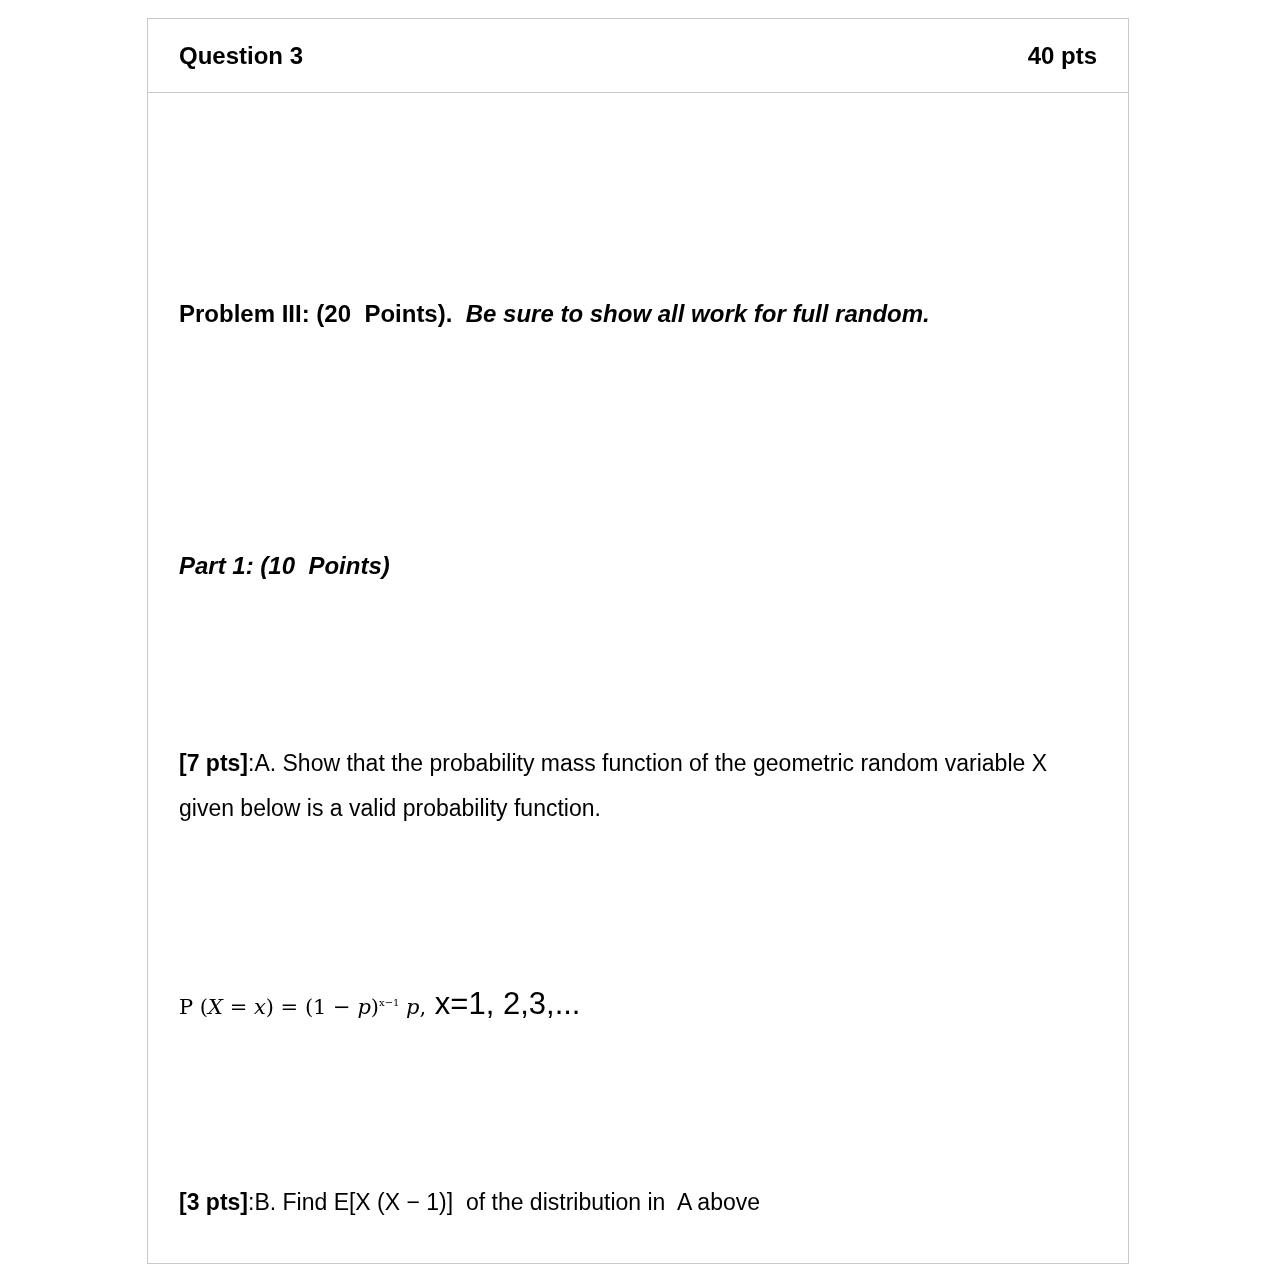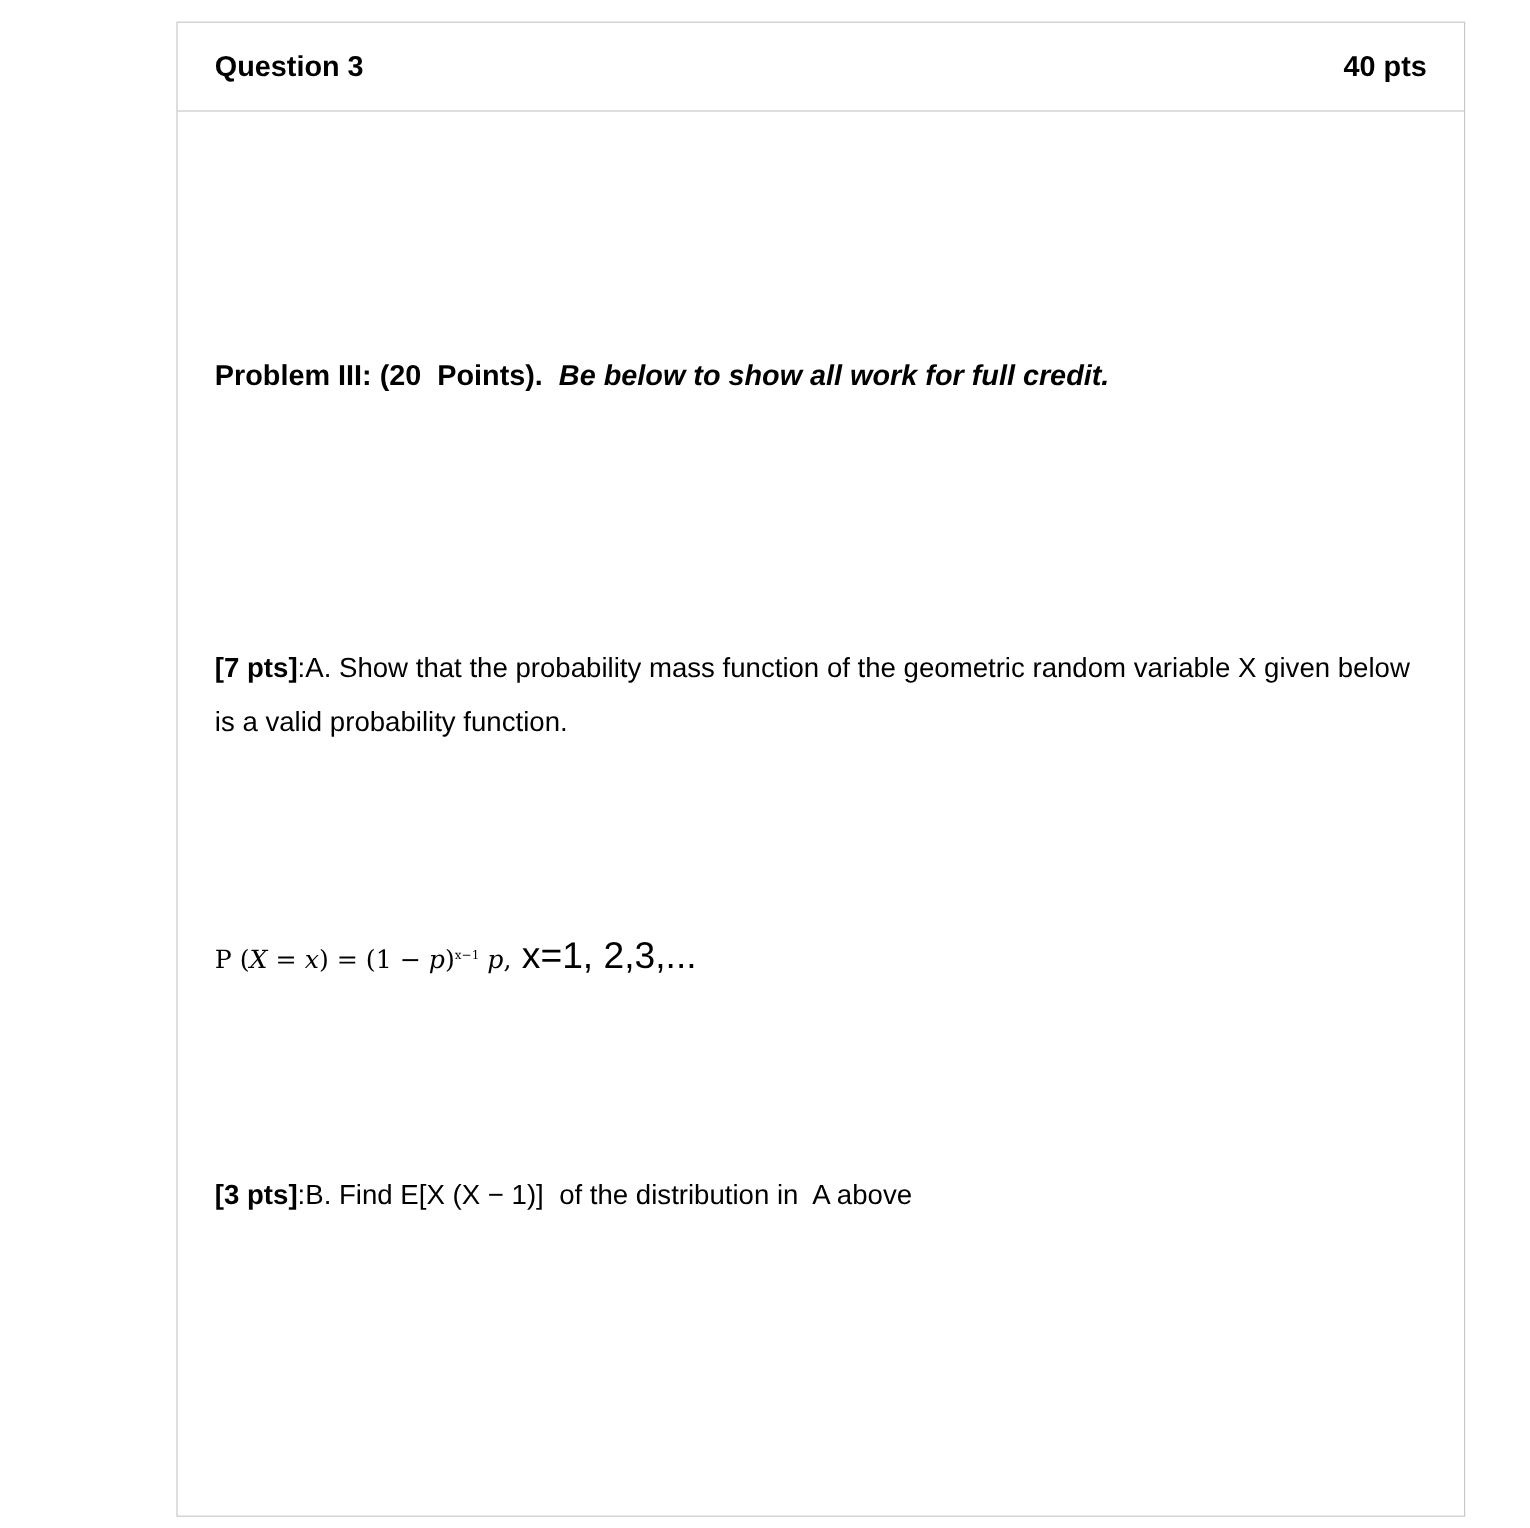--- a/index.html
+++ b/index.html
@@ -8,21 +8,21 @@
     height: 1273px;
     background: #ffffff;
     font-family: "Liberation Sans", sans-serif;
     color: #000000;
     overflow: hidden;
   }
   .question-box {
     position: absolute;
     left: 147px;
     top: 18px;
-    width: 1074px;
+    width: 982px;
     height: 1246px;
     border: 1px solid #c9c9c9;
     background: #ffffff;
     overflow: hidden;
   }
   .q-header {
     display: flex;
     justify-content: space-between;
     align-items: center;
     height: 74px;
@@ -76,22 +76,23 @@
 
 <div class="question-box">
 
   <div class="q-header">
     <span class="q-title">Question 3</span>
     <span class="q-pts">40 pts</span>
   </div>
 
   <div class="q-body">
 
-    <p class="problem-title"><span>Problem III: (20  Points).  </span><span class="i">Be below to show all work for full credit.</span></p>
+    <p class="problem-title"><span>Problem III: (20  Points).  </span><span class="i">Be sure to show all work for full random.</span></p>
 
+    <p class="section-heading mt-heading">Part 1: (10  Points)</p>
 
     <p class="mt-para"><span class="b">[7 pts]</span><span>:A. Show that the probability mass function of the geometric random variable X given below is a valid probability function.</span></p>
 
     <p class="formula"><span class="m-rm">P (</span><span class="m-it">X</span><span class="m-rm"> = </span><span class="m-it">x</span><span class="m-rm">) = (1 − </span><span class="m-it">p</span><span class="m-rm">)</span><span class="m-sup">x−1</span><span class="m-it"> p</span><span class="m-rm">,</span><span class="m-tail"> x=1, 2,3,...</span></p>
 
     <p class="mt-para"><span class="b">[3 pts]</span><span>:B. Find E[X (X − 1)]  of the distribution in  A above</span></p>
 
     
 
     

